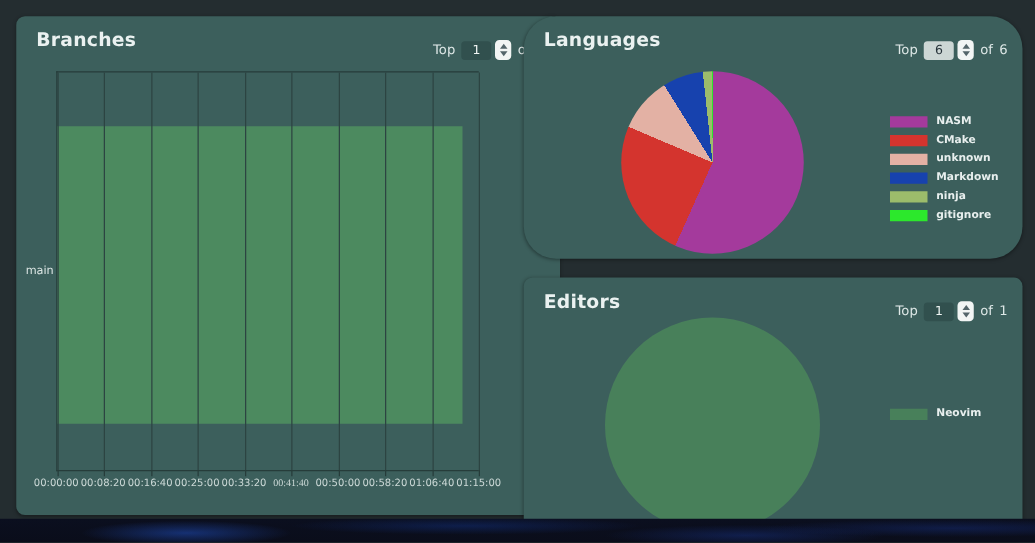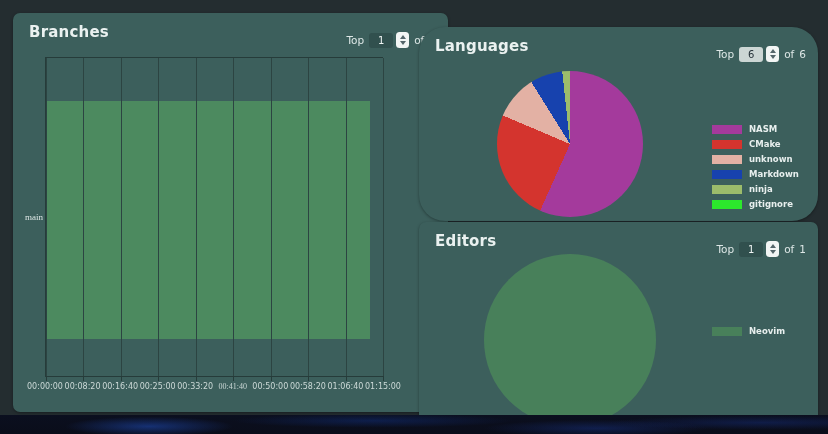--- a/index.html
+++ b/index.html
@@ -11,21 +11,21 @@
     overflow:hidden;
   }
   .panel {
     position:absolute;
     background:#3c5f5c;
     border-radius:7px;
     overflow:hidden;
     box-shadow:0 1px 3px rgba(0,0,0,.35);
   }
   #panel-branches { left:13px; top:13px; width:435px; height:399px; }
-  #panel-languages { left:419px; top:27px; width:399px; height:194px;border-radius:26px; }
+  #panel-languages { left:419px; top:13px; width:399px; height:194px;border-radius:26px; }
   #panel-editors { left:419px; top:222px; width:399px; height:210px; }
 
   .panel-header {
     position:absolute; left:16px; right:12px; top:9px; height:20px;
     display:flex; justify-content:space-between; align-items:center;
   }
   .panel-title { color:#eaf1f0; font-size:15px; font-weight:bold; letter-spacing:.2px; }
 
   .top-control { display:flex; align-items:center; gap:5px; color:#dde7e6; font-size:10.5px;margin-top:16px; }
   .num-input {
@@ -49,35 +49,35 @@
   }
   .gridline { position:absolute; top:0; bottom:0; width:1px; background:#2c4442; }
   .tick-stub { position:absolute; bottom:-5px; width:1px; height:5px; background:#263c3a; }
   .hbar {
     position:absolute; left:0; top:13.5%; height:75%;
     border-radius:0;
   }
   .y-label {
     position:absolute; left:6px; top:44px; height:320px; width:24px;
     display:flex; align-items:center; justify-content:flex-end;
-    color:#dbe5e3; font-size:9px;font-family:Liberation Serif, serif;
+    color:#dbe5e3; font-size:9px;
   }
   .x-ticks { position:absolute; left:32px; width:338px; top:369px; height:10px; }
   .x-tick { position:absolute; transform:translateX(-50%); color:#ccd9d7; font-size:8px; white-space:nowrap; }
   .x-axis-title {
     position:absolute; left:32px; width:338px; top:383px;
     text-align:center; color:#d6e0de; font-size:9px; font-weight:bold;
   }
 
   
   .pie { position:absolute; border-radius:50%; }
   #languages-pie { left:78px; top:44px; width:146px; height:146px; }
   #editors-pie { left:65px; top:32px; width:172px; height:172px; }
   .legend { position:absolute; display:flex; flex-direction:column; }
-  #languages-legend { left:293px; top:79px; gap:5px;margin-top:18px; }
+  #languages-legend { left:293px; top:79px; gap:5px; }
   #editors-legend { left:293px; top:104px; }
   .legend-item { display:flex; align-items:center; gap:7px; }
   .legend-swatch { width:30px; height:9px; flex:0 0 auto; }
   .legend-label { color:#e8efee; font-size:8.5px; font-weight:bold; white-space:nowrap; }
 
   
   .wallpaper {
     position:absolute; left:0; right:0; top:415px; height:19px;
     background:
       radial-gradient(ellipse 120px 14px at 18% 60%, rgba(35,90,220,.45), transparent 70%),

